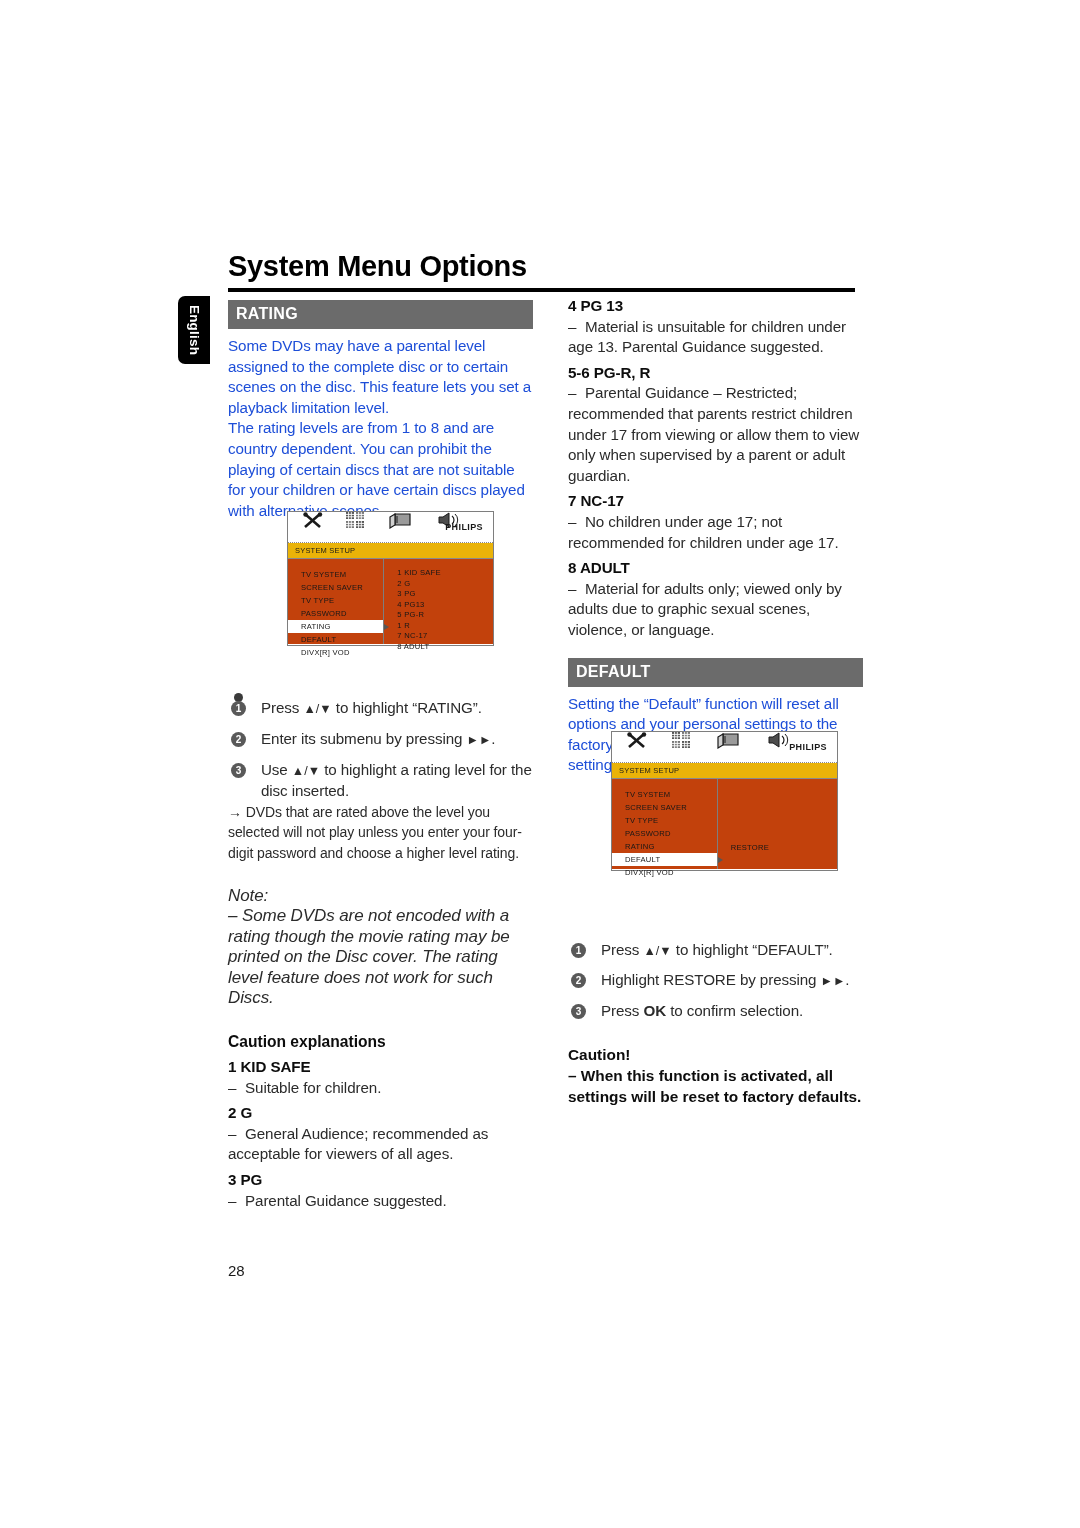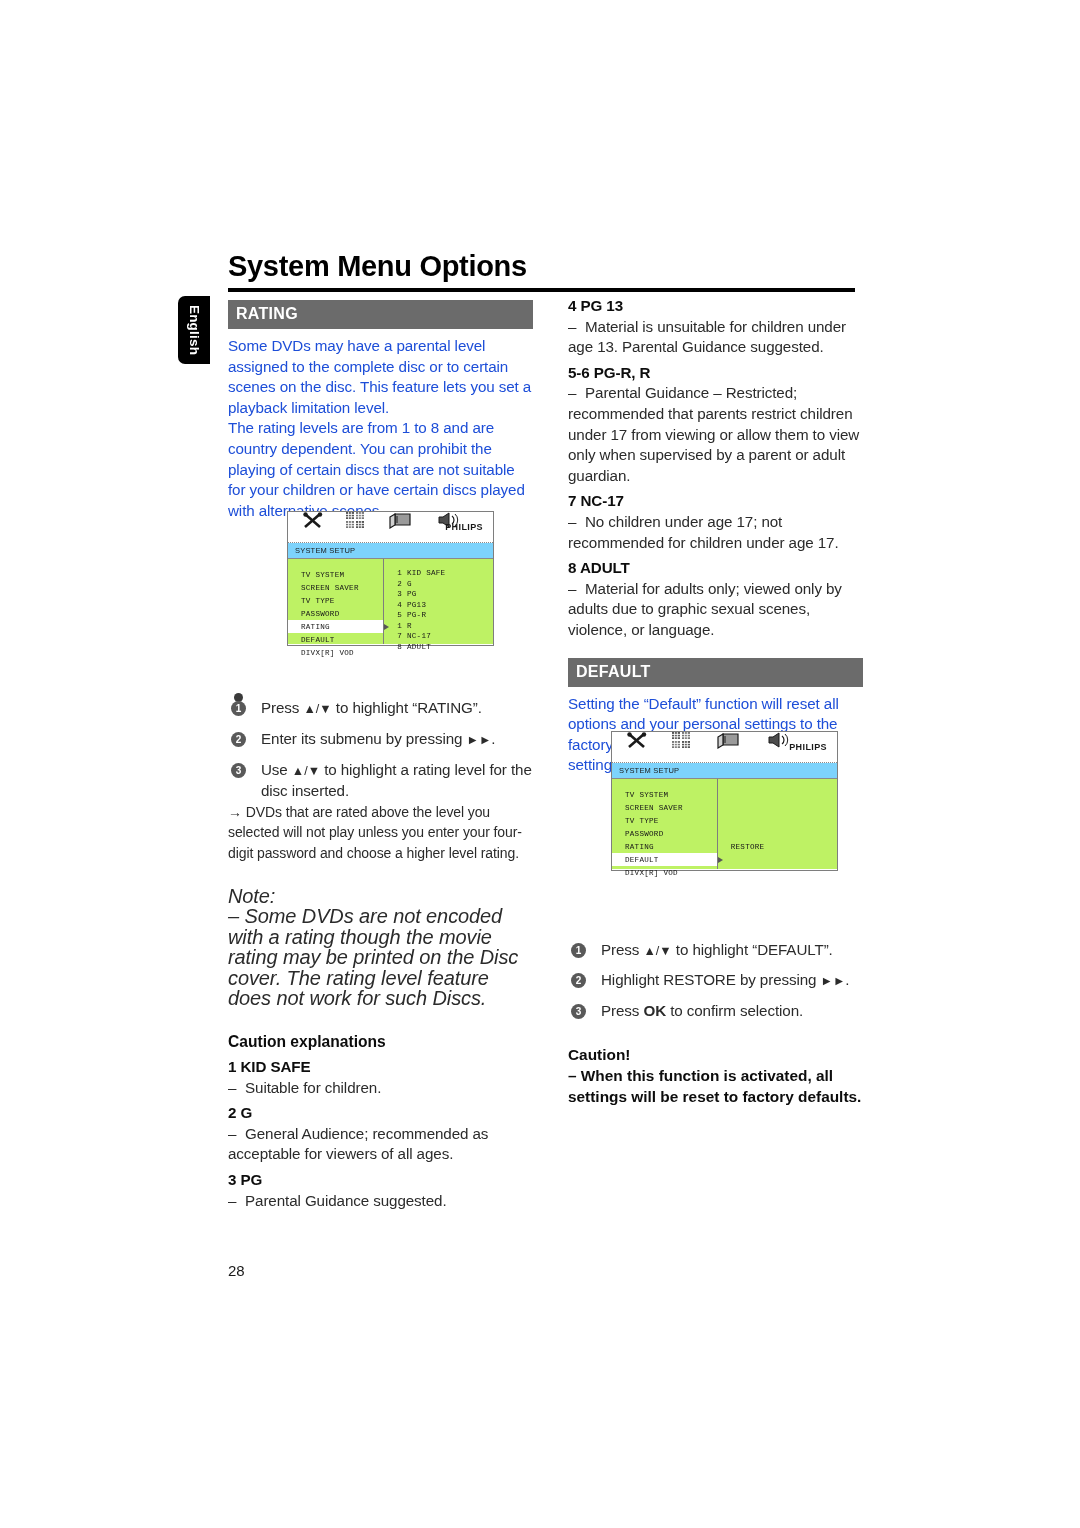--- a/index.html
+++ b/index.html
@@ -167,21 +167,21 @@
     line-height: 20.6px;
     color: #2b2b2b;
     letter-spacing: -0.1px;
   }
   .glyph { font-size: 12.5px; letter-spacing: 0; }
 
   
   .note {
     margin: 0;
     font-style: italic;
-    font-size: 20px;
+    font-size: 17px;
     line-height: 20.6px;
     color: #2b2b2b;
     letter-spacing: -0.1px;
   }
 
   .bold-head {
     margin: 0;
     font-size: 15.6px;
     font-weight: bold;
     line-height: 21px;
@@ -223,27 +223,26 @@
     color: #1a1a1a;
   }
   .osd-setuprow {
     height: 16px;
     border-bottom: 1px solid #8a8a8a;
     font-size: 7.5px;
     color: #1a1a1a;
     padding-left: 7px;
     line-height: 16px;
     letter-spacing: 0.2px;
-    background: #7dd3fc;
+    background: #eab308;
   }
   .osd-body {
     display: flex;
-    background: #bef264;
+    background: #c2410c;
     height: calc(100% - 48px);
-    font-family: Liberation Mono, monospace;
   }
   .osd-menu {
     width: 47%;
     padding: 9px 0 0 0;
     position: relative;
     border-right: 1px solid #7e7e7e;
   }
   .osd-item {
     font-size: 7.6px;
     color: #171717;

